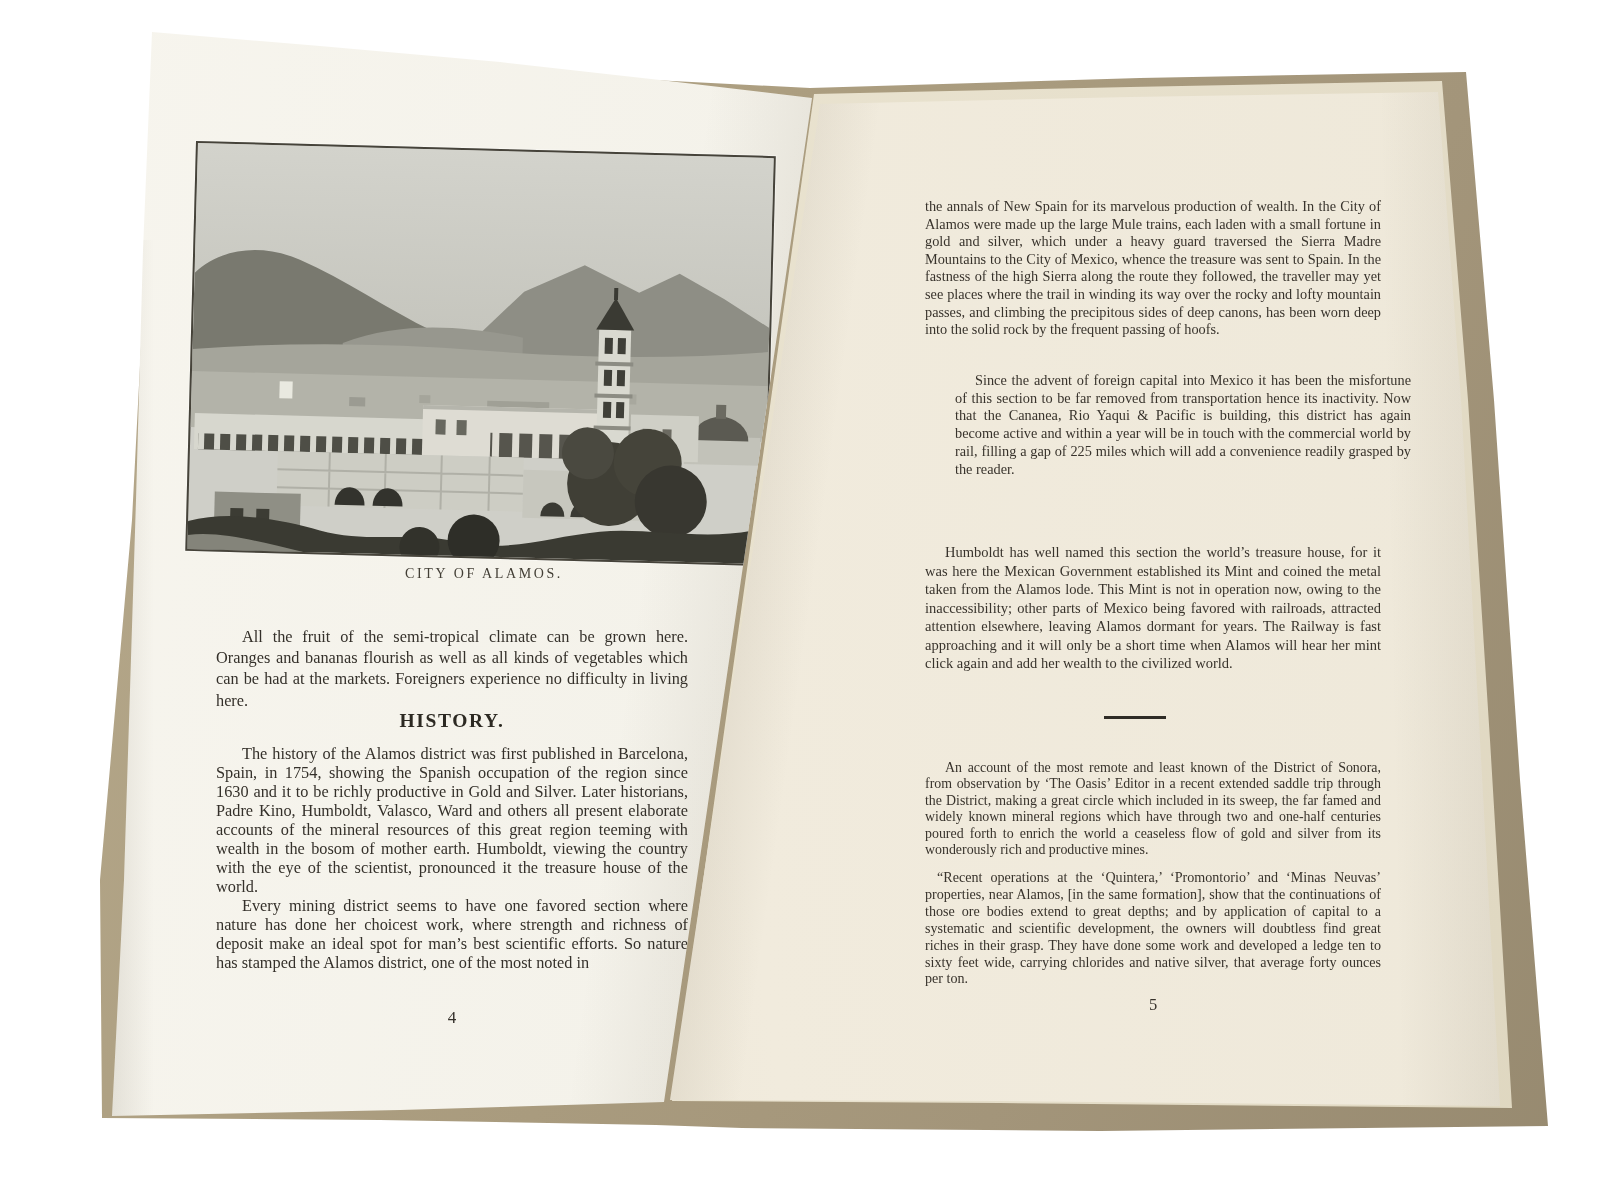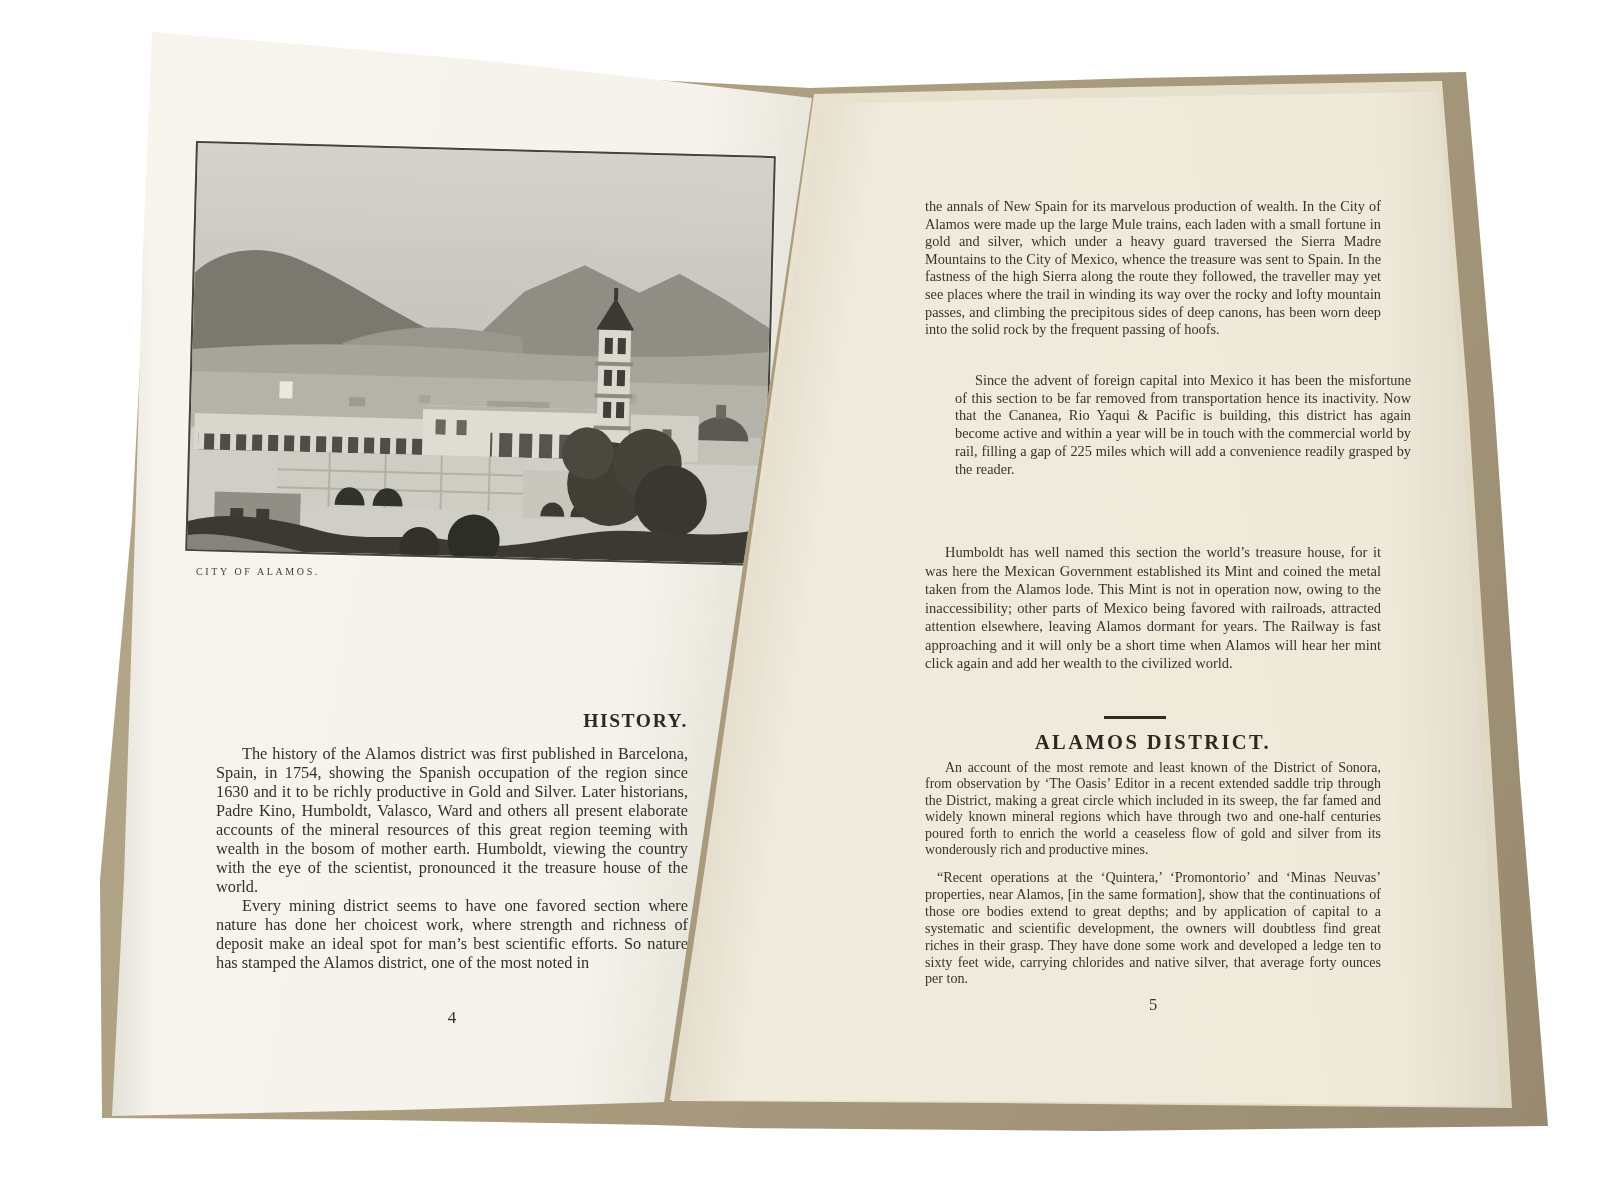--- a/index.html
+++ b/index.html
@@ -34,27 +34,27 @@
   .shade-redge{left:1390px;top:80px;width:115px;height:1040px;transform:rotate(-1.2deg);
     background:linear-gradient(to right,rgba(80,68,45,0) 0%,rgba(80,68,45,.10) 100%);}
   .shade-ledge{left:108px;top:240px;width:46px;height:880px;
     background:linear-gradient(to left,rgba(80,68,45,0) 0%,rgba(80,68,45,.12) 100%);}
 
   
   .photo-frame{position:absolute;left:196px;top:141px;width:576px;height:406px;
     border:2px solid #46433a;background:#cfcfc8;transform:rotate(1.5deg);
     transform-origin:top left;box-shadow:0 0 0 1px rgba(255,255,255,.35);}
   .photo-frame svg{display:block;width:100%;height:100%;}
-  .caption{position:absolute;left:196px;top:566px;width:576px;
-    font-size:10px;letter-spacing:2.6px;color:#423e35;font-family:Liberation Serif, serif;}
+  .caption{position:absolute;left:196px;top:566px;width:576px;text-align:center;
+    font-size:14px;letter-spacing:2.6px;color:#423e35;font-family:Liberation Serif, serif;}
 
   
   .lp-intro{position:absolute;left:216px;top:626px;width:472px;font-size:16.3px;
     line-height:21.2px;text-align:justify;text-indent:26px;}
-  .lp-heading{position:absolute;left:216px;top:710px;width:472px;text-align:right;
+  .lp-heading{position:absolute;left:216px;top:710px;width:472px;text-align:center;
     font-size:19.5px;font-weight:bold;letter-spacing:1.6px;color:#2c2922;}
   .lp-body{position:absolute;left:216px;top:744px;width:472px;font-size:16.3px;
     line-height:19px;text-align:justify;}
   .lp-body p{margin:0;text-indent:26px;}
   .lp-num{position:absolute;left:216px;top:1008px;width:472px;text-align:center;font-size:17px;}
 
   
   .rp{position:absolute;color:#38332c;}
   .rp-p1{left:925px;top:198px;width:456px;font-size:14.3px;line-height:17.6px;text-align:justify;}
   .rp-p2{left:925px;top:372px;width:456px;font-size:14.3px;line-height:17.7px;text-align:justify;text-indent:20px;margin-left:30px;}
@@ -187,35 +187,35 @@
           <circle cx="398" cy="300" r="26" fill="#4a4940"></circle>
           <path d="M0,406 L0,378 C42,366 92,374 132,384 C182,396 222,382 272,392 C322,402 362,384 412,378 C462,372 522,386 576,370 L576,406 Z" fill="#3a3a32"></path>
           <circle cx="286" cy="390" r="26" fill="#2e2e28"></circle>
           <circle cx="232" cy="398" r="20" fill="#32322b"></circle>
           <path d="M0,406 L0,392 C28,388 58,394 88,400 L116,406 Z" fill="#84847a"></path>
         </g>
       </svg>
     </div>
     <div class="caption">CITY OF ALAMOS.</div>
 
+    <div class="lp-intro">All the fruit of the semi-tropical climate can be grown here. Oranges and bananas flourish as well as all kinds of vegetables which can be had at the markets.  Foreigners experience no difficulty in living here.</div>
     <div class="lp-heading">HISTORY.</div>
     <div class="lp-body">
       <p>The history of the Alamos district was first published in Barcelona, Spain, in 1754, showing the Spanish occupation of the region since 1630 and it to be richly productive in Gold and Silver. Later historians, Padre Kino, Humboldt, Valasco, Ward and others all present elaborate accounts of the mineral resources of this great region teeming with wealth in the bosom of mother earth.  Humboldt, viewing the country with the eye of the scientist, pronounced it the treasure house of the world.</p>
       <p>Every mining district seems to have one favored section where nature has done her choicest work, where strength and richness of deposit make an ideal spot for man’s best scientific efforts.  So nature has stamped the Alamos district, one of the most noted in</p>
     </div>
     <div class="lp-num">4</div>
   </div>
 
   <div class="layer page-right">
     <div class="shade shade-r"></div>
     <div class="shade shade-redge"></div>
 
     <div class="rp rp-p1">the annals of New Spain for its marvelous production of wealth. In the City of Alamos were made up the large Mule trains, each laden with a small fortune in gold and silver, which under a heavy guard traversed the Sierra Madre Mountains to the City of Mexico, whence the treasure was sent to Spain.  In the fastness of the high Sierra along the route they followed, the traveller may yet see places where the trail in winding its way over the rocky and lofty mountain passes, and climbing the precipitous sides of deep canons, has been worn deep into the solid rock by the frequent passing of hoofs.</div>
     <div class="rp rp-p2">Since the advent of foreign capital into Mexico it has been the misfortune of this section to be far removed from transportation hence its inactivity.  Now that the Cananea, Rio Yaqui &amp; Pacific is building, this district has again become active and within a year will be in touch with the commercial world by rail, filling a gap of 225 miles which will add a convenience readily grasped by the reader.</div>
     <div class="rp rp-p3">Humboldt has well named this section the world’s treasure house, for it was here the Mexican Government established its Mint and coined the metal taken from the Alamos lode.  This Mint is not in operation now, owing to the inaccessibility; other parts of Mexico being favored with railroads, attracted attention elsewhere, leaving Alamos dormant for years.  The Railway is fast approaching and it will only be a short time when Alamos will hear her mint click again and add her wealth to the civilized world.</div>
     <div class="rp rp-rule"></div>
-    <div class="rp rp-heading">ALAMOS DISTRICT.</div>
     <div class="rp rp-d1">An account of the most remote and least known of the District of Sonora, from observation by ‘The Oasis’ Editor in a recent extended saddle trip through the District, making a great circle which included in its sweep, the far famed and widely known mineral regions which have through two and one-half centuries poured forth to enrich the world a ceaseless flow of gold and silver from its wonderously rich and productive mines.</div>
     <div class="rp rp-d2">“Recent operations at the ‘Quintera,’ ‘Promontorio’ and ‘Minas Neuvas’ properties, near Alamos, [in the same formation], show that the continuations of those ore bodies extend to great depths; and by application of capital to a systematic and scientific development, the owners will doubtless find great riches in their grasp.  They have done some work and developed a ledge ten to sixty feet wide, carrying chlorides and native silver, that average forty ounces per ton.</div>
     <div class="rp rp-num">5</div>
   </div>
 
 </div>
 
 </body></html>

